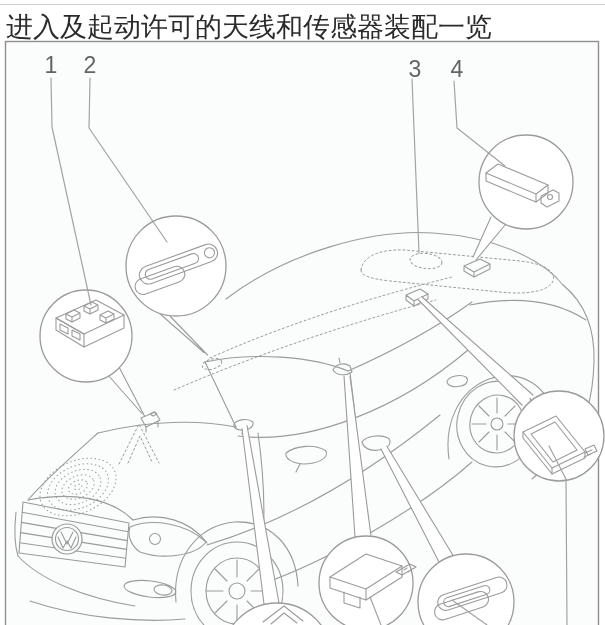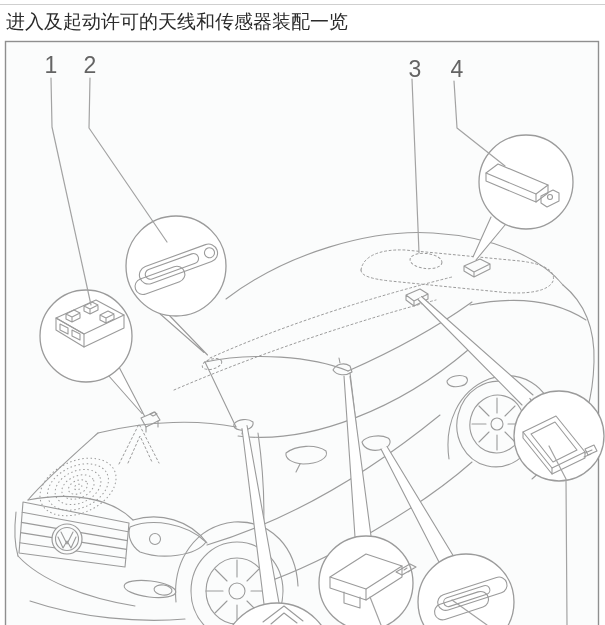--- a/index.html
+++ b/index.html
@@ -7,21 +7,21 @@
     --c-bg:#fbfcfc; --c-title:#2b2b2b; --c-rule:#cfcfcf; --c-fill:#ffffff;
   }
   html,body{margin:0;padding:0;}
   body{
     width:605px;height:625px;position:relative;background:#ffffff;
     font-family:"Liberation Sans", sans-serif;overflow:hidden;
   }
   #top-rule{position:absolute;left:0;top:4px;width:605px;height:1px;background:var(--c-rule);}
   #title{
     position:absolute;left:6px;top:9px;font-family:"Liberation Serif", serif;
-    font-size:19px;color:var(--c-title);white-space:nowrap;
+    font-size:27px;color:var(--c-title);white-space:nowrap;
   }
   svg{position:absolute;left:0;top:0;}
   .ln{fill:none;stroke:var(--c-line);stroke-width:1.1;stroke-linecap:round;stroke-linejoin:round;}
   .dsh{fill:none;stroke:var(--c-line);stroke-width:1;stroke-dasharray:2,2.6;stroke-linecap:round;}
   .dot{fill:none;stroke:var(--c-line);stroke-width:1;stroke-dasharray:1.5,2.6;}
   .wedge{fill:var(--c-fill);stroke:none;}
   .bubble{fill:var(--c-fill);stroke:var(--c-line);stroke-width:1.3;}
   .leader{fill:none;stroke:#a3a3a3;stroke-width:1.2;stroke-linecap:round;stroke-linejoin:round;}
   .numlabel{font-family:"Liberation Sans", sans-serif;font-size:23px;fill:var(--c-label);}
   .framebox{fill:var(--c-bg);stroke:var(--c-frame);stroke-width:1.4;}

